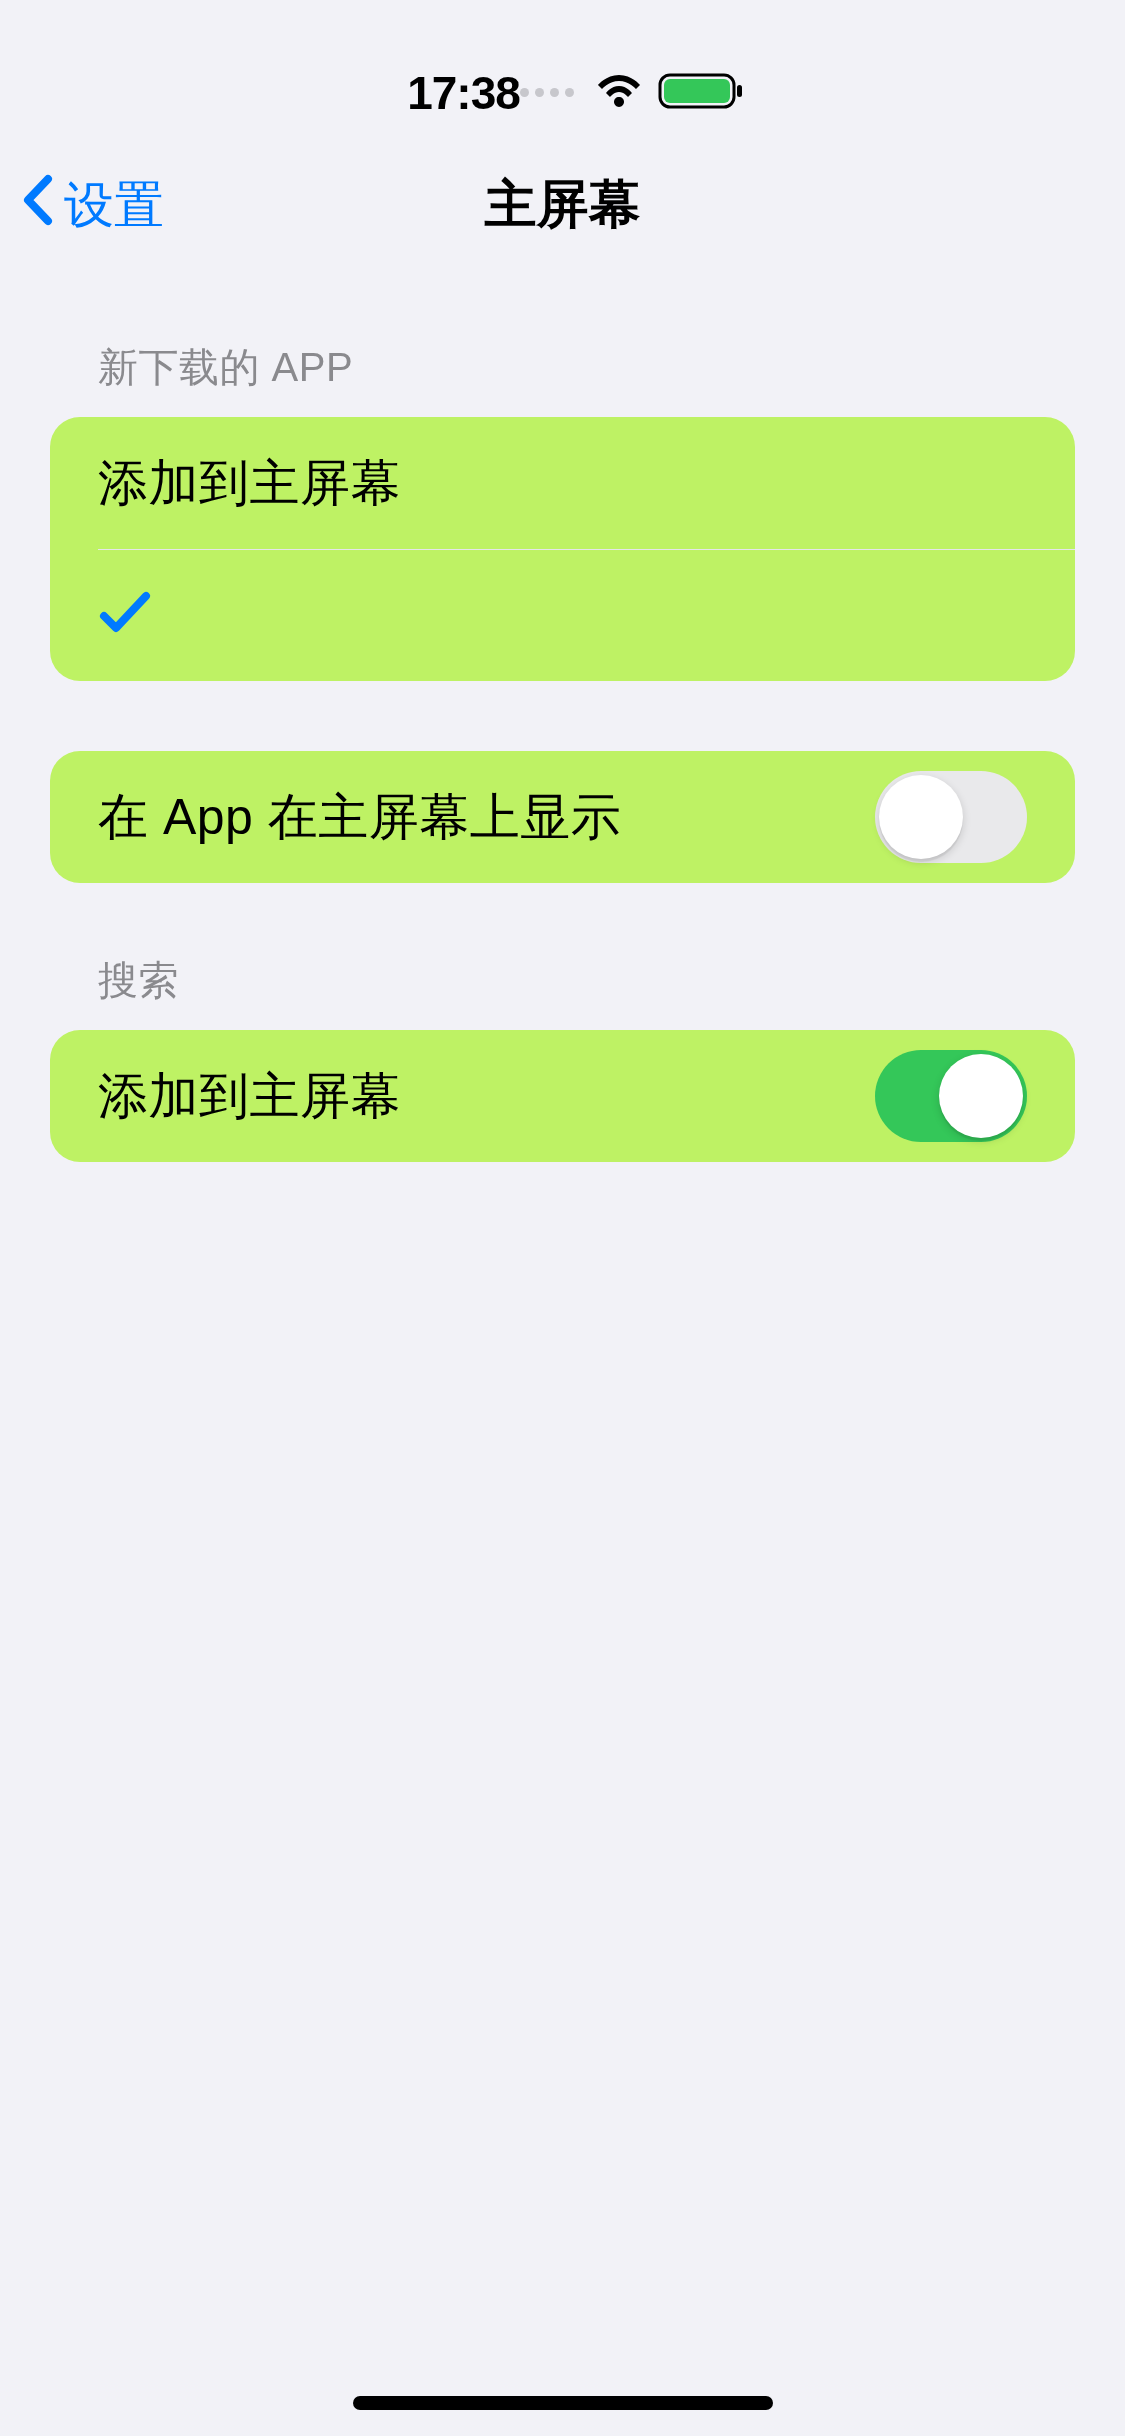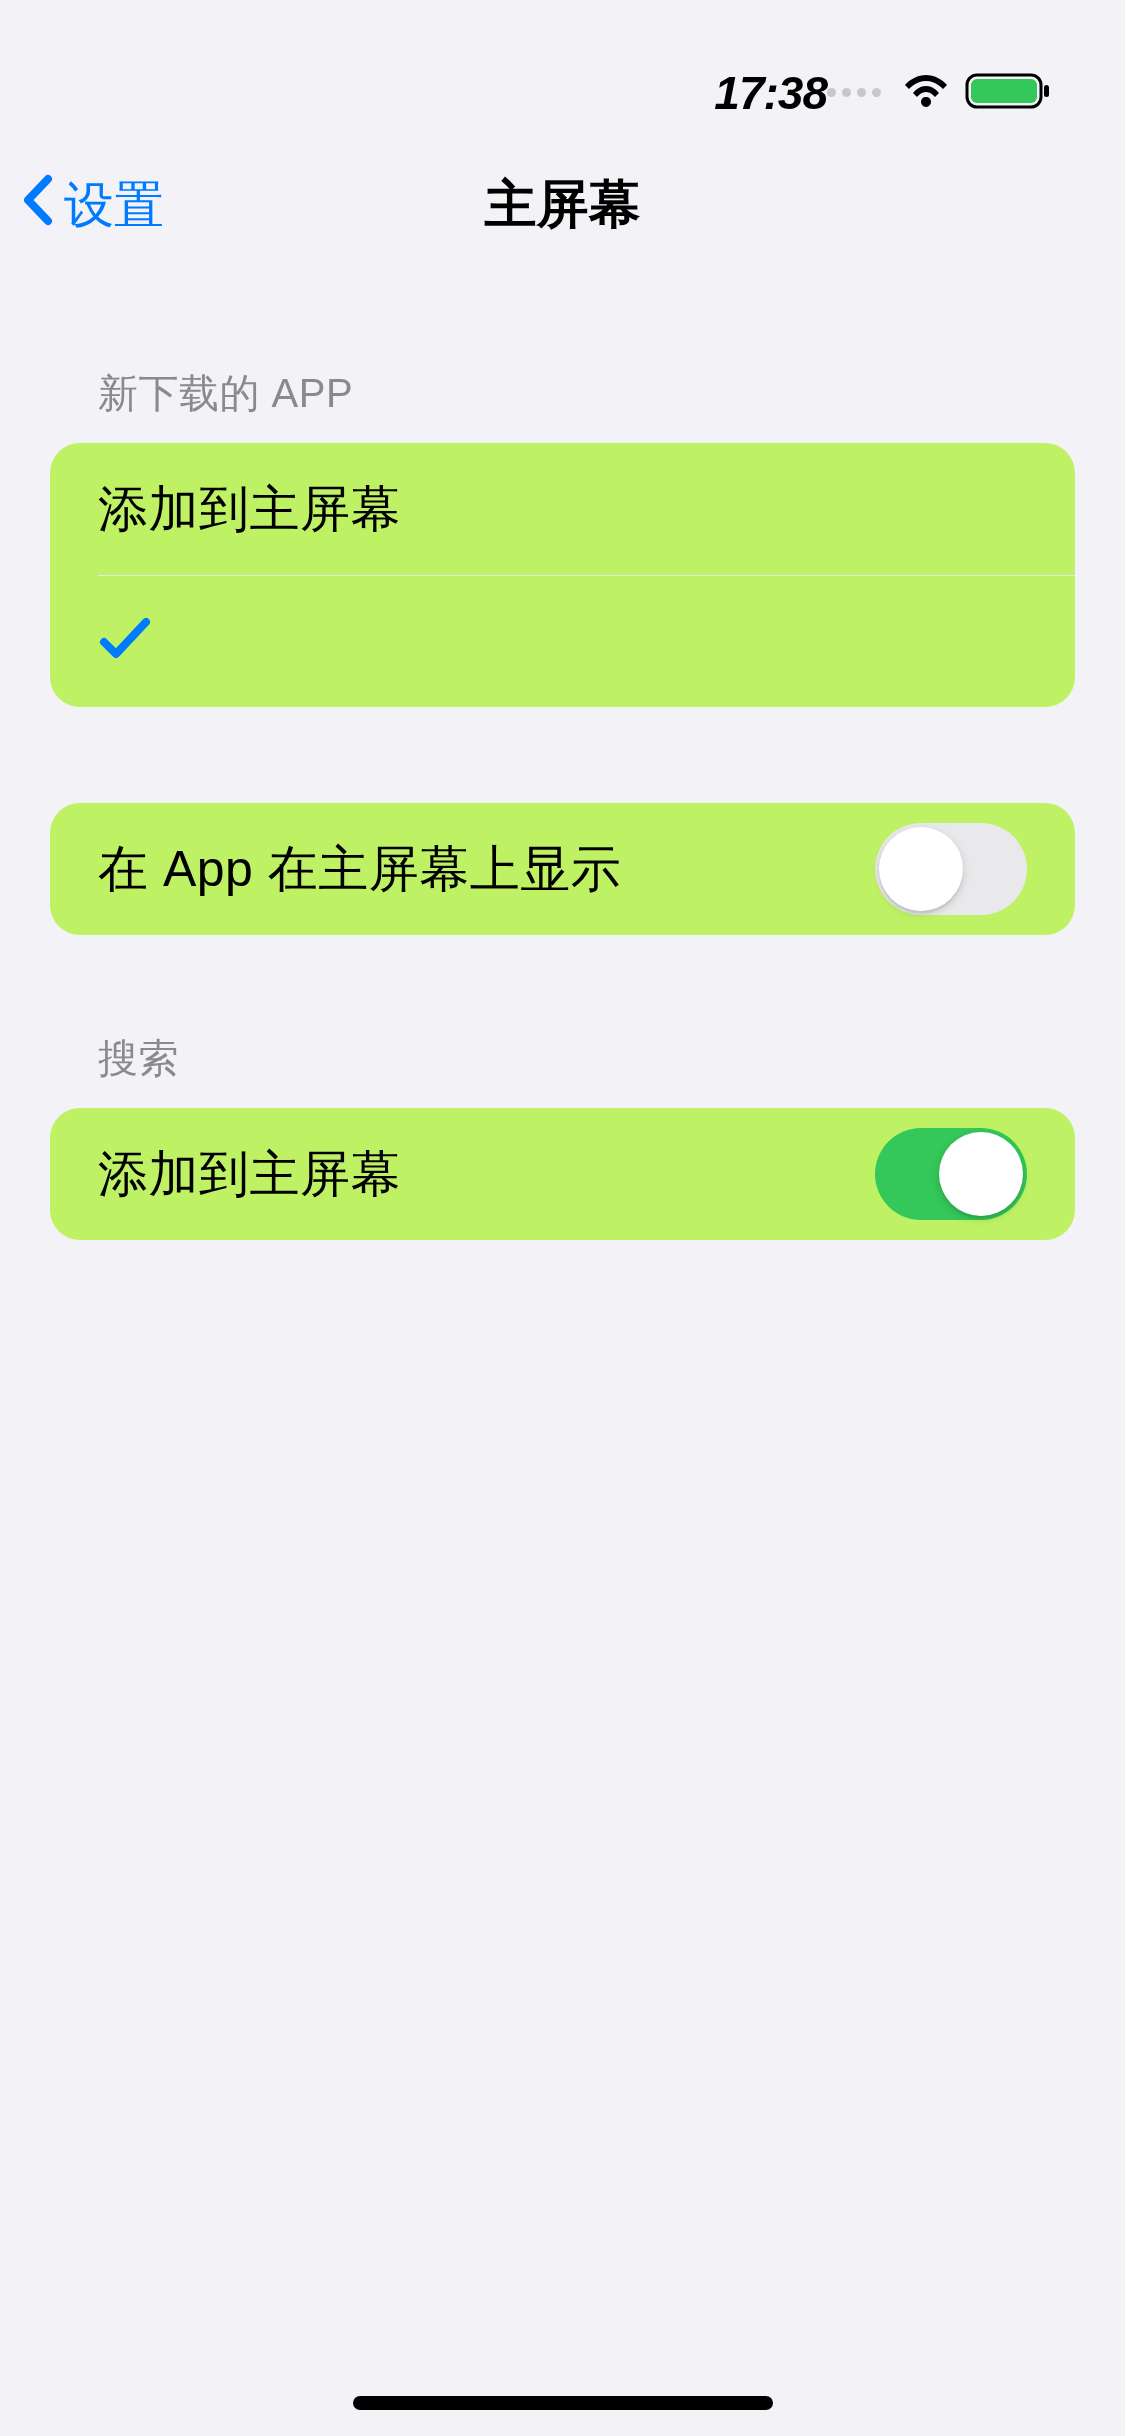--- a/index.html
+++ b/index.html
@@ -6,25 +6,24 @@
     body {
       width: 1125px;
       height: 2436px;
       background: #f2f2f7;
       font-family: -apple-system, "SF Pro Text", "Helvetica Neue", sans-serif;
       position: relative;
       overflow: hidden;
     }
     .status-bar {
       display: flex;
-      justify-content: flex-end;
+      justify-content: center;
       align-items: center;
       padding: 45px 74px 0 100px;
       height: 140px;
-      font-style: italic;
     }
     .status-time {
       font-size: 46px;
       font-weight: 600;
       color: #000;
       letter-spacing: -1px;
     }
     .status-right {
       display: flex;
       align-items: center;
@@ -60,21 +59,21 @@
     }
     .nav-title {
       width: 100%;
       text-align: center;
       font-size: 52px;
       font-weight: 600;
       color: #000;
       font-family: Liberation Mono, monospace;
     }
     .section {
-      margin-top: 96px;
+      margin-top: 70px;
       padding: 0 50px;
     }
     .section:first-of-type {
       margin-top: 100px;
     }
     .section-header {
       font-size: 40px;
       color: #8a8a8e;
       padding: 0 48px 22px 48px;
       letter-spacing: 0.5px;

